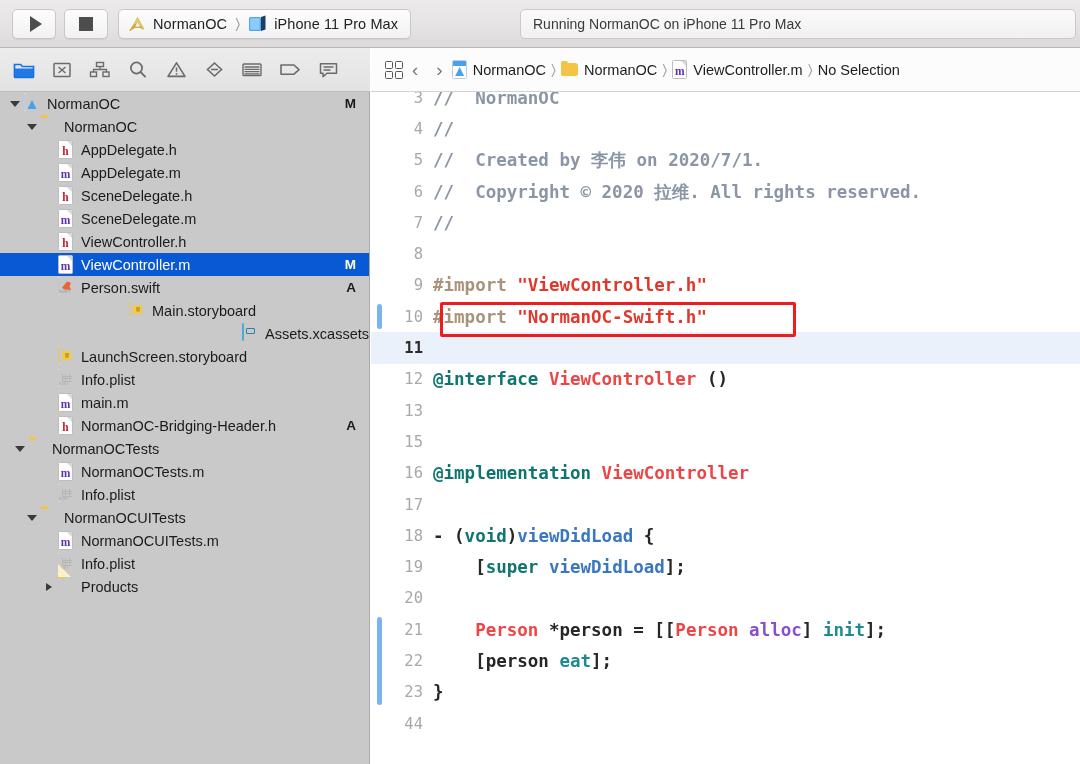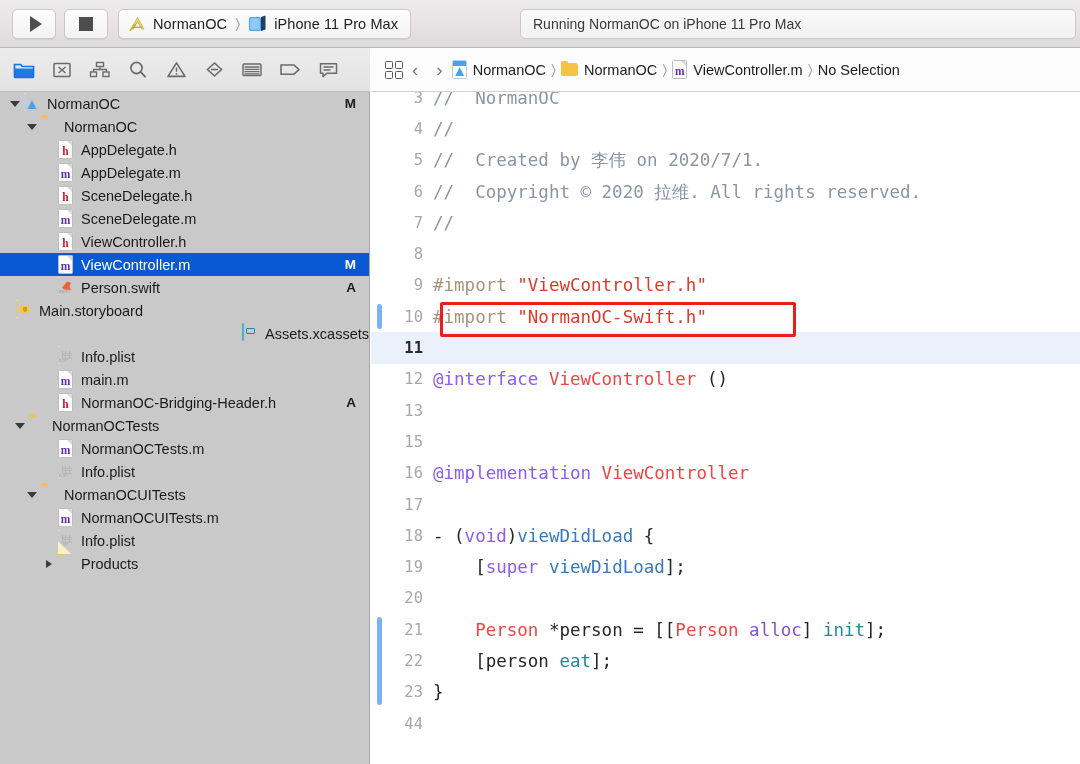--- a/index.html
+++ b/index.html
@@ -226,26 +226,26 @@
     white-space: pre;
     position: relative;
   }
   .cl.cur { background: #eaf1fb; }
   .ln {
     width: 52px; text-align: right; padding-right: 10px;
     color: #a8a8a8; font-size: 15.5px; flex: 0 0 52px;
     font-family: "DejaVu Sans Mono", monospace;
   }
   .cl.cur .ln { color: #2b2b2b; font-weight: bold; }
-  .code { color: #262626; }
+  .code { color: #262626; font-weight: bold; }
 
   .cmt { color: #8a96a5; }
   .pre { color: #a8937a; }
   .str { color: #e0392b; }
-  .kw  { color: #8b5cf6; }
+  .kw  { color: #0f766e; }
   .type{ color: #ef4444; }
   .mth { color: #3a77c0; }
   .msg { color: #1f8a92; }
   .prp { color: #8a4fd0; }
 
   .changebar {
     position: absolute; left: 6px; width: 5px;
     background: #7ab4f0; border-radius: 2.5px;
   }
   .annot-box {
@@ -422,29 +422,34 @@
         </span>
         <span>ViewController.m</span>
         <span class="badge">M</span>
       </div>
       <div class="row" style="padding-left: 42px;">
         <span class="tw"></span>
         <span class="ficon"><span class="swift-ic"></span></span>
         <span>Person.swift</span>
         <span class="badge">A</span>
       </div>
-      <div class="row" style="">
+      <div class="row" style=" justify-content: center;">
         <span class="tw"></span>
         <span class="ficon"><span class="sb-ic"></span></span>
         <span>Main.storyboard</span>
       </div>
       <div class="row" style="padding-left: 42px; justify-content: flex-end;">
         <span class="tw"></span>
         <span class="ficon"><span class="xcassets-ic" style="margin-top:2px"></span></span>
         <span>Assets.xcassets</span>
+      </div>
+      <div class="row" style="padding-left: 42px;">
+        <span class="tw"></span>
+        <span class="ficon"><span class="sb-ic"></span></span>
+        <span>LaunchScreen.storyboard</span>
       </div>
       <div class="row" style="padding-left: 42px;">
         <span class="tw"></span>
         <span class="ficon"><span class="plist-ic"></span></span>
         <span>Info.plist</span>
       </div>
       <div class="row" style="padding-left: 42px;">
         <span class="tw"></span>
         <span class="ficon">
           <span class="doc m">

